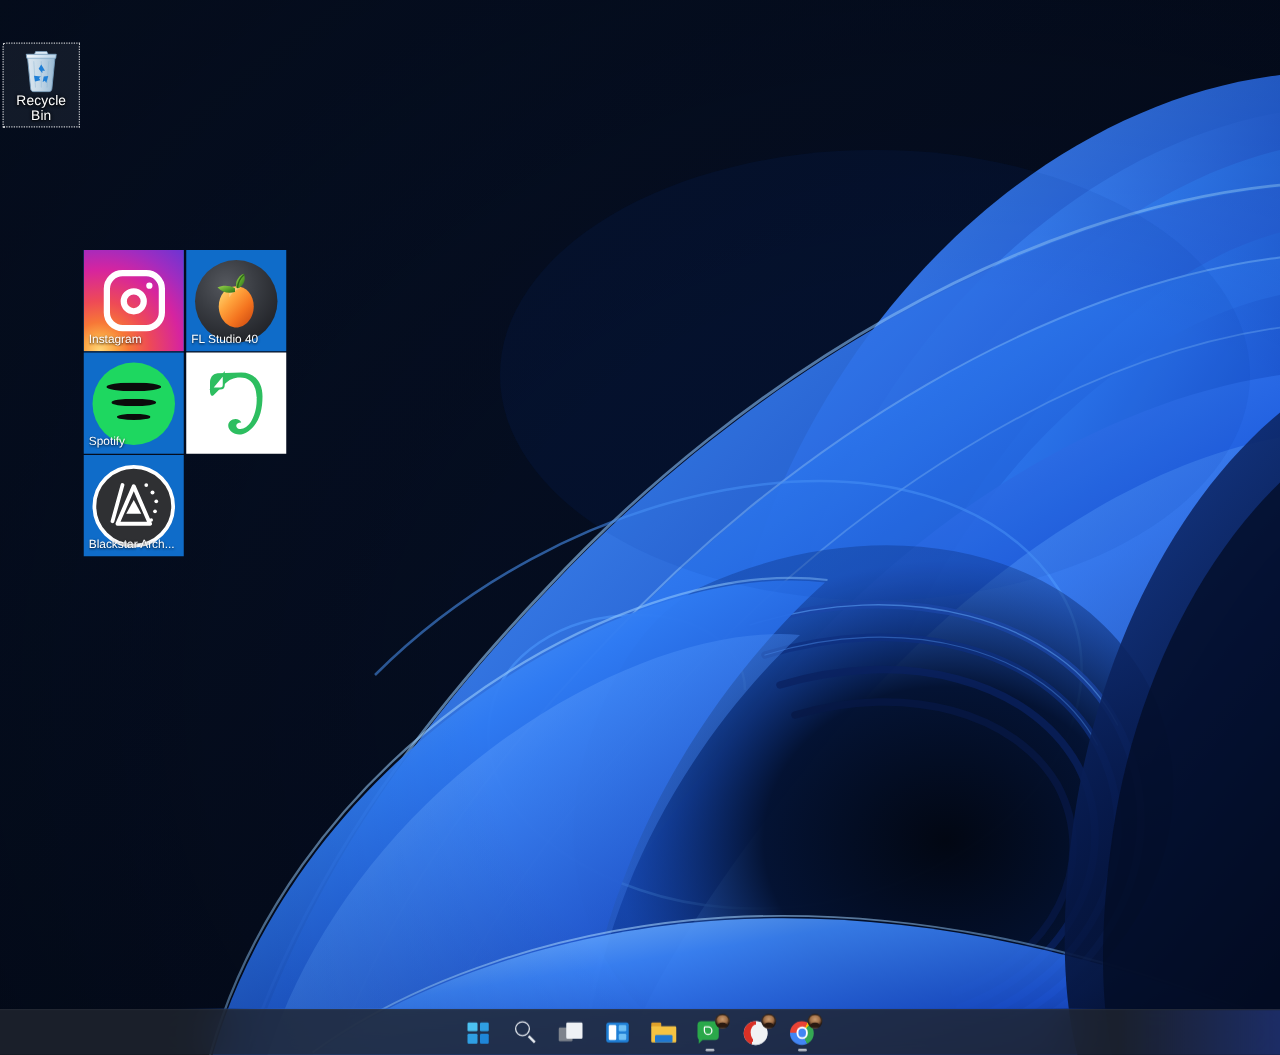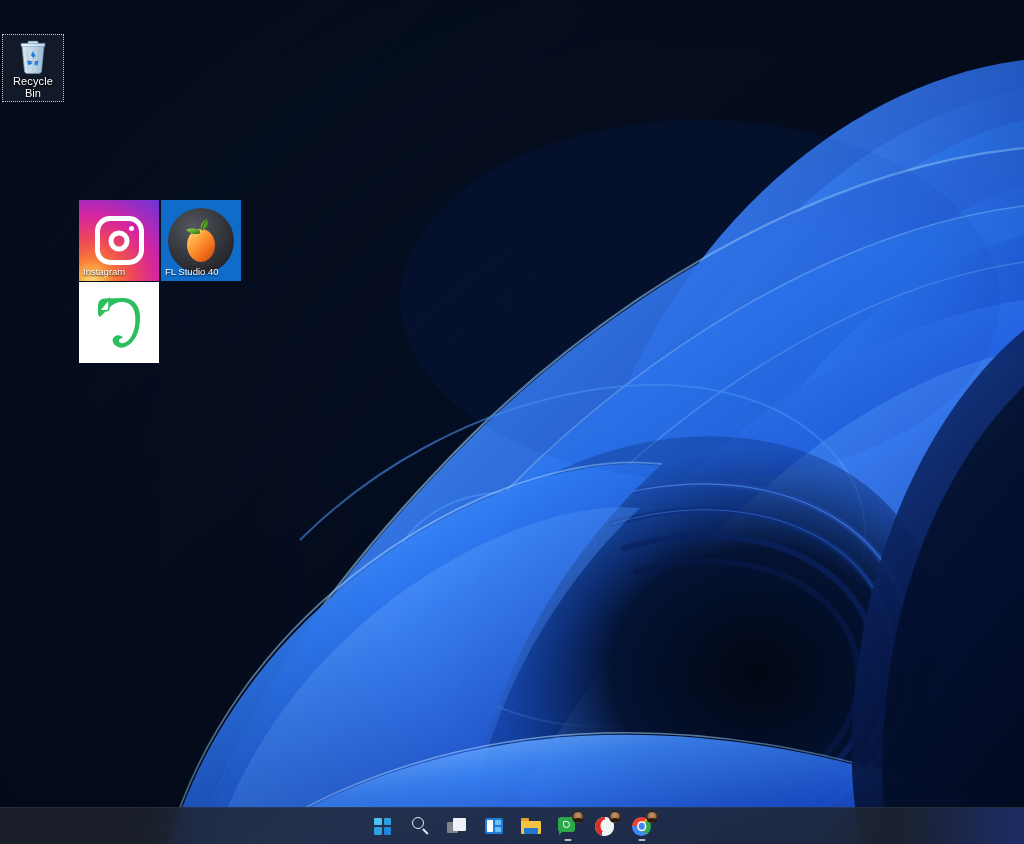--- a/index.html
+++ b/index.html
@@ -68,21 +68,21 @@
     font-size: 11px;
     line-height: 12px;
     color: #ffffff;
     text-shadow: 0 1px 2px rgba(0,0,0,0.95), 0 0 3px rgba(0,0,0,0.8);
     letter-spacing: .1px;
   }
 
   
   .tile-grid {
     position: absolute;
-    left: 79px;
+    left: 67px;
     top: 200px;
     width: 162px;
     display: grid;
     grid-template-columns: 80px 80px;
     grid-template-rows: 81px 81px 81px;
     gap: 1px 2px;
   }
   .tile {
     position: relative;
     width: 80px;
@@ -548,33 +548,62 @@
             <path d="M23,13 C22,9 24,4 29,2 C31,7 29,11 25,13.5 Z" fill="url(#flLeaf)"></path>
             <path d="M22,13.5 C17,11 12,11 8,13 C12,17 17,18 22,16.5 Z" fill="url(#flLeaf)"></path>
             <path d="M24,13 C24.5,9 26,5.5 29,3" fill="none" stroke="#2f6b18" stroke-width="1.2" stroke-linecap="round"></path>
           </svg>
         </div>
       </div>
       <div class="tile-label">FL Studio 40</div>
     </div>
 
 
+    <div class="tile">
+      <div class="tile-art">
+        <div class="sp-circle">
+          <div class="sp-bar sp-b1"></div>
+          <div class="sp-bar sp-b2"></div>
+          <div class="sp-bar sp-b3"></div>
+        </div>
+      </div>
+      <div class="tile-label">Spotify</div>
+    </div>
 
     <div class="tile ev-tile">
       <div class="tile-art">
         <svg width="52" height="58" viewBox="0 0 52 58">
           <path d="M30,4 C40,4 47,11 47,23 C47,33 45,41 40,47 C36,52 30,55 25,53 C20,51 18,46 21,43 C24,40 29,41 30,44 C26,44 25,47 27,48.5 C30,50.5 35,48 38,43 C42,36 43,28 42,21 C41,12 36,8 29,8 C24,8 20,10 17,13 L17,13 L8,22 C6,24 5,21 5,19 L5,12 C5,8 7,5 11,4.5 Z" fill="#2dbe60"></path>
           <path d="M16,5 L16,14 C16,15.6 14.8,16.8 13.2,16.8 L6.2,16.8 Z" fill="#ffffff"></path>
           <path d="M16,5 L16,14 C16,15.6 14.8,16.8 13.2,16.8 L6.2,16.8 Z" fill="none" stroke="#2dbe60" stroke-width="1.6"></path>
           <ellipse cx="38.5" cy="24" rx="3.6" ry="1.9" fill="#ffffff"></ellipse>
         </svg>
       </div>
       <div class="tile-label"></div>
     </div>
 
+    <div class="tile">
+      <div class="tile-art">
+        <div class="bs-circle">
+          <svg width="60" height="60" viewBox="0 0 60 60">
+            <path d="M30,14 L43,44 L17,44 Z" fill="none" stroke="#ffffff" stroke-width="3.2" stroke-linejoin="round"></path>
+            <path d="M30,25 L36,36 L24,36 Z" fill="#ffffff"></path>
+            <line x1="21" y1="13" x2="13" y2="42" stroke="#ffffff" stroke-width="3" stroke-linecap="round"></line>
+            <g fill="#ffffff">
+              <circle cx="40" cy="13" r="1.5"></circle>
+              <circle cx="45" cy="19" r="1.6"></circle>
+              <circle cx="48" cy="26" r="1.5"></circle>
+              <circle cx="47" cy="34" r="1.5"></circle>
+              <circle cx="44" cy="41" r="1.4"></circle>
+            </g>
+          </svg>
+        </div>
+      </div>
+      <div class="tile-label">Blackstar Arch...</div>
+    </div>
 
   </div>
 
   <div class="taskbar">
     <div class="taskbar-right-tint"></div>
 
     <div class="tb-items">
 
       <div class="tb-btn">
         <div class="start-glyph">

